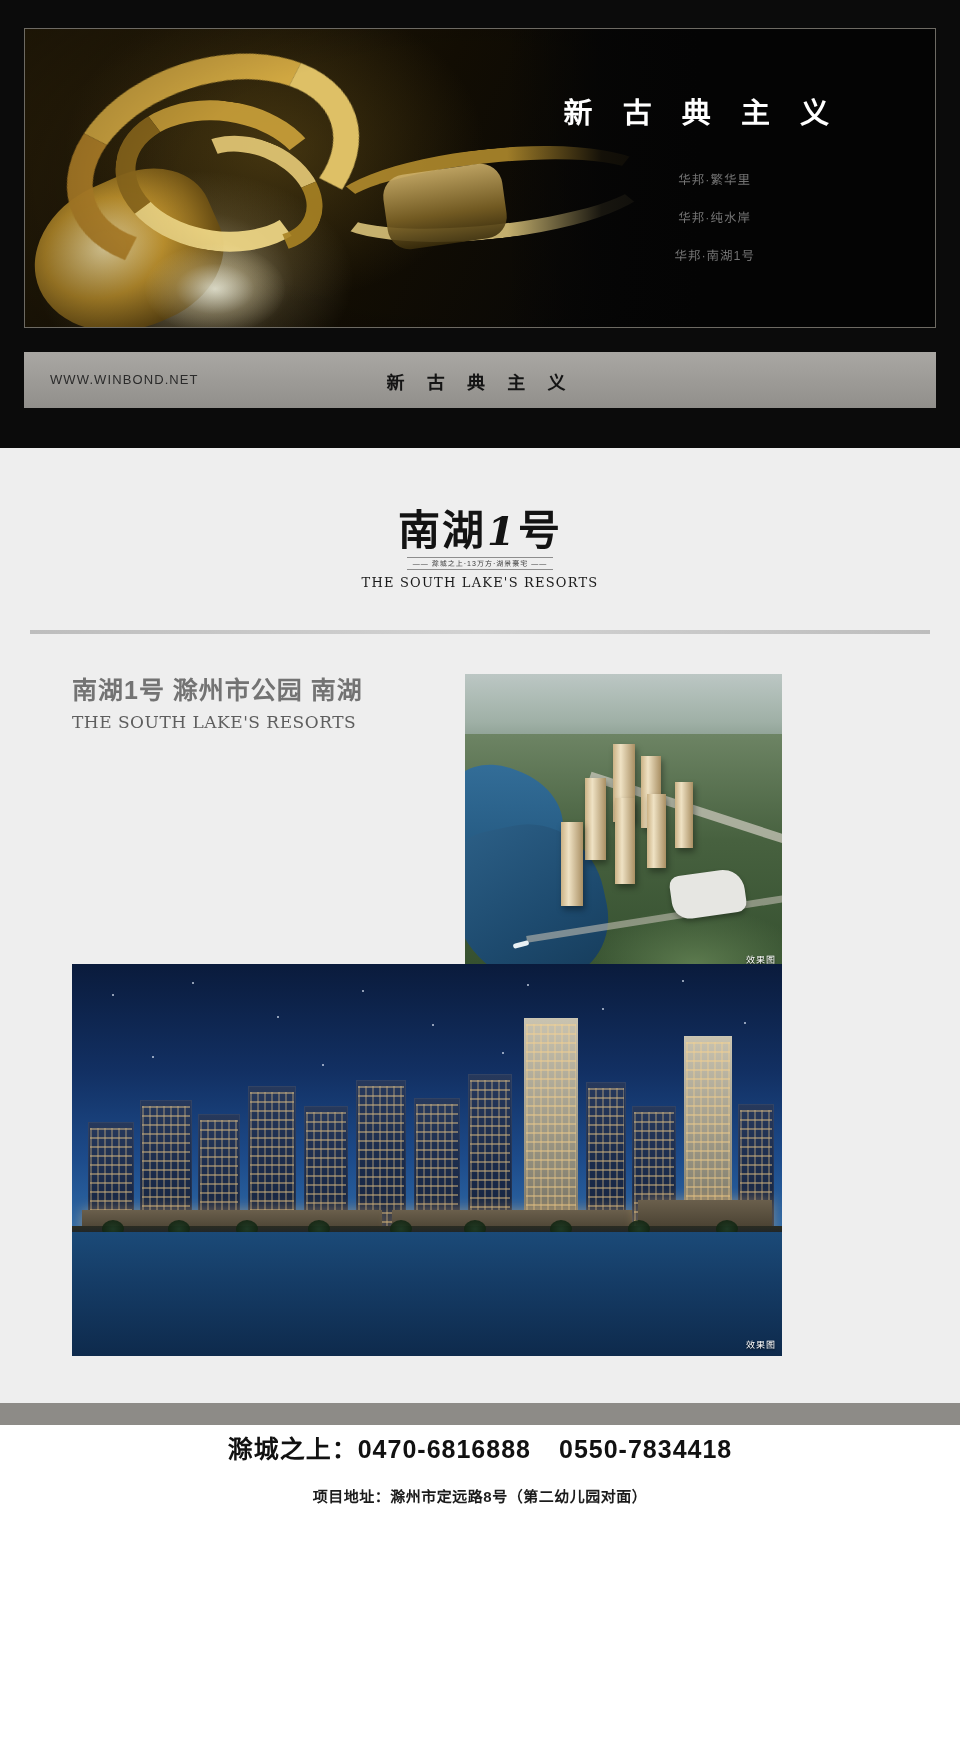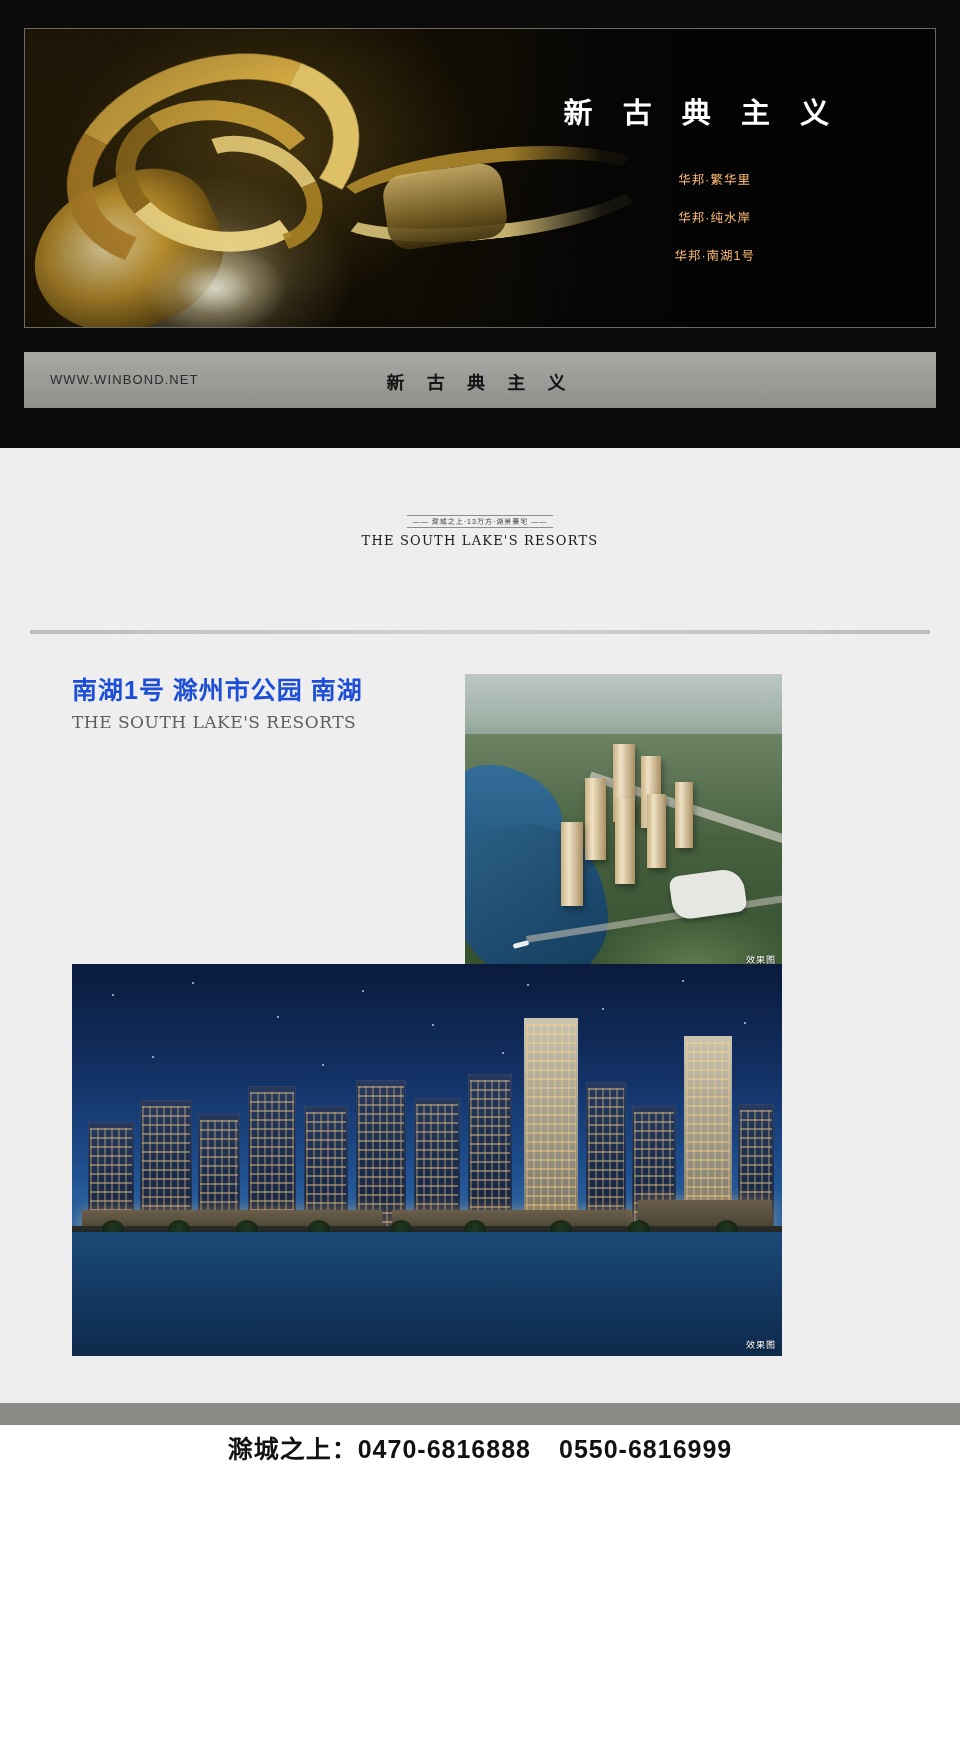--- a/index.html
+++ b/index.html
@@ -138,21 +138,21 @@
     font-weight: 700;
     font-family: "DejaVu Serif", "Liberation Serif", serif;
     white-space: nowrap;
   }
   .hero-sublist {
     position: absolute;
     right: 180px; top: 140px;
     text-align: center;
   }
   .hero-sublist div {
-    color: #fdba74;
+    color: #737373;
     font-size: 12.5px;
     letter-spacing: 1px;
     margin-bottom: 19px;
     white-space: nowrap;
   }
 
   .hero-bar {
     position: absolute;
     left: 24px; top: 352px;
     width: 912px; height: 56px;
@@ -230,21 +230,21 @@
   }
 
   .intro {
     position: absolute;
     left: 72px; top: 222px;
     width: 372px;
   }
   .intro-h1 {
     font-size: 25px;
     font-weight: 700;
-    color: #1d4ed8;
+    color: #737373;
     letter-spacing: 1px;
     margin: 0 0 6px 0;
     white-space: nowrap;
   }
   .intro-h2 {
     font-family: "DejaVu Serif", "Liberation Serif", serif;
     font-size: 17px;
     color: #5e5e5e;
     letter-spacing: 0.5px;
     margin: 0 0 22px 0;
@@ -467,20 +467,21 @@
 
     <div class="hero-bar">
       <div class="hero-bar-url">WWW.WINBOND.NET</div>
       <div class="hero-bar-title">新 古 典 主 义</div>
     </div>
   </div>
 
   <div class="body-sec">
 
     <div class="logo-wrap">
+      <div class="logo-main"><span>南湖</span><span class="num">1</span><span>号</span></div>
       <div class="logo-tag">—— 滁城之上·13万方·湖景豪宅 ——</div>
       <div class="logo-en">THE SOUTH LAKE'S RESORTS</div>
     </div>
 
     <div class="divider"></div>
 
     <div class="intro">
       <h1 class="intro-h1">南湖1号  滁州市公园  南湖</h1>
       <div class="intro-h2">THE SOUTH LAKE'S RESORTS</div>
     </div>
@@ -563,18 +564,21 @@
       </div>
 
       <div class="img-caption">效果图</div>
     </div>
   </div>
 
   <div class="footer">
     <div class="footer-band"></div>
 
     <div class="footer-hotline">
-      <span>滁城之上：</span><span>0470-6816888</span><span class="gap"></span><span>0550-6816999</span>
-    </div>
-
+      <span>滁城之上：</span><span>0470-6816888</span><span class="gap"></span><span>0550-7834418</span>
+    </div>
+
+    <div class="footer-addr">
+      <span>项目地址：</span><span>滁州市定远路8号（第二幼儿园对面）</span>
+    </div>
   </div>
 
 </div>
 
 </body></html>

